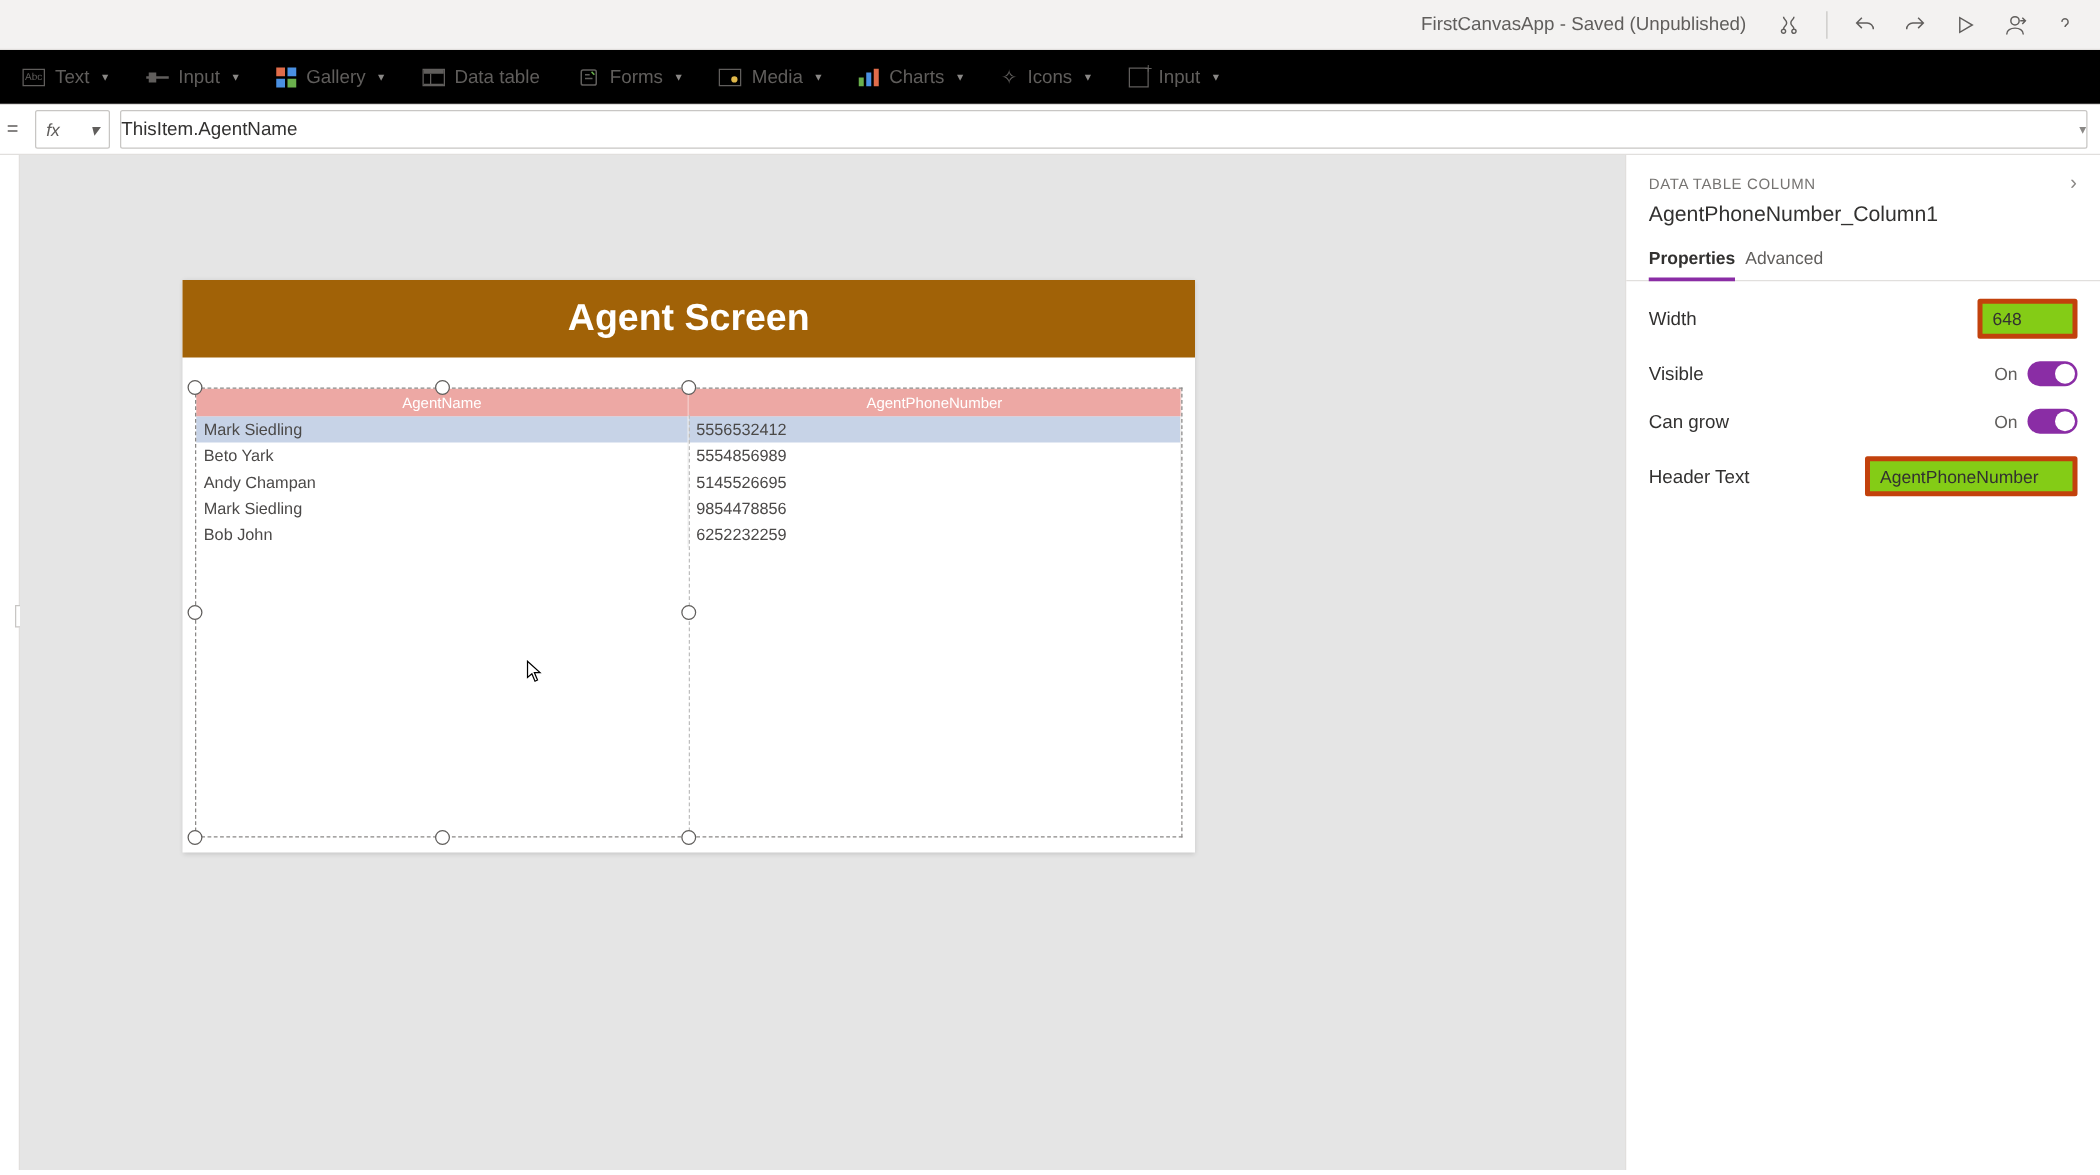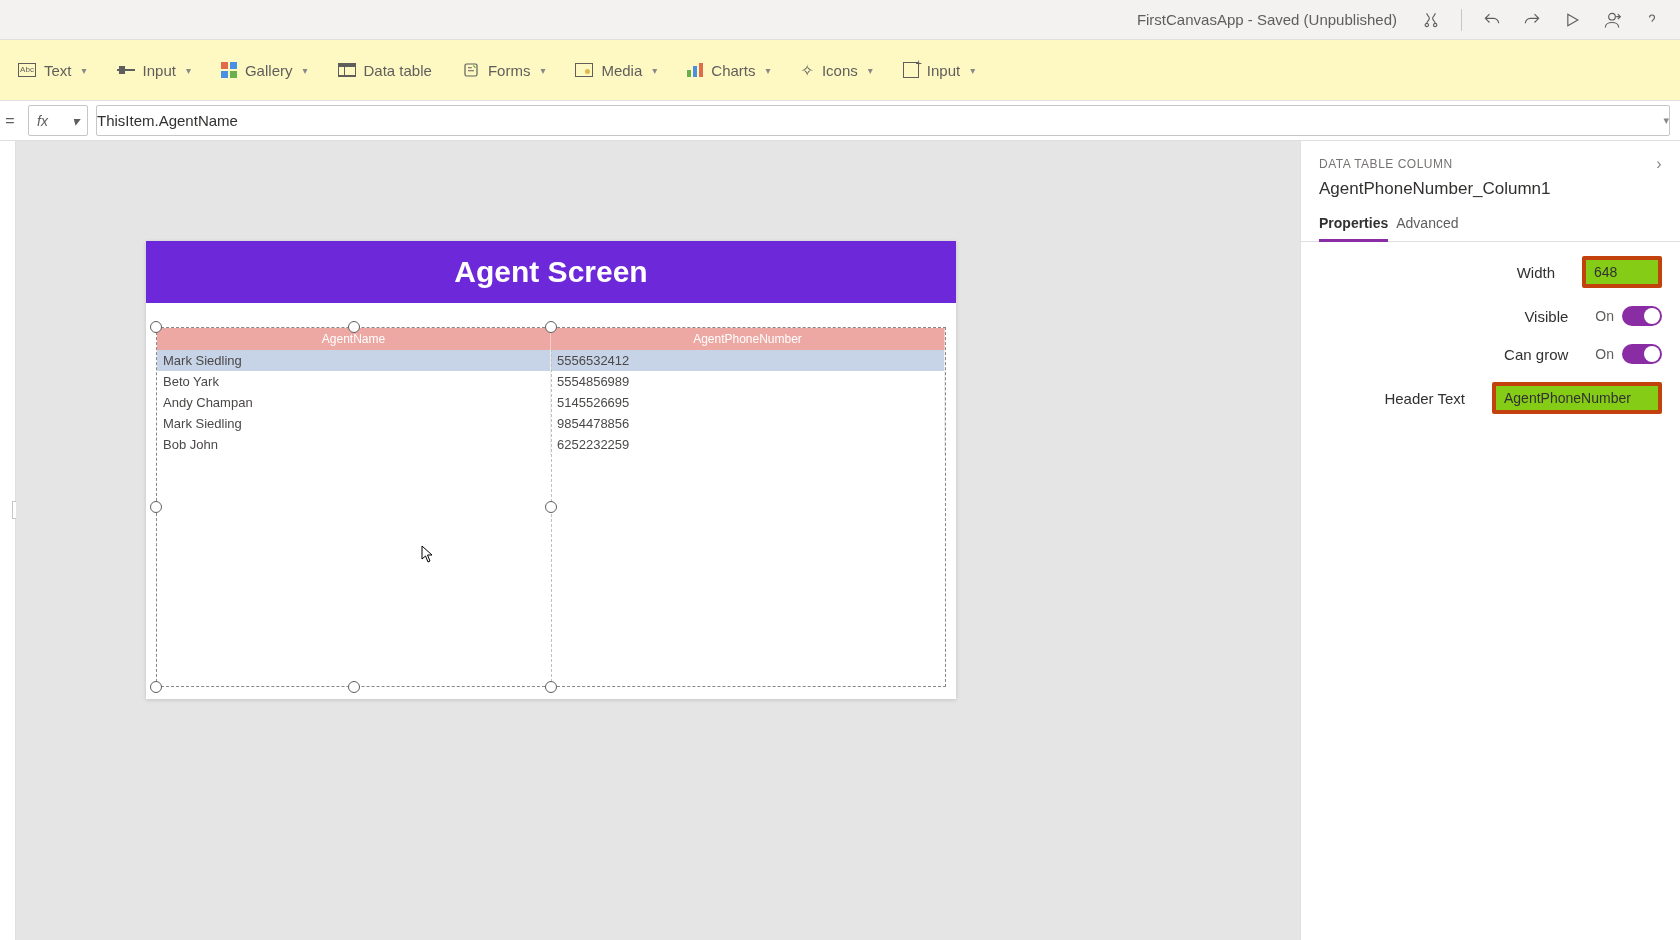--- a/index.html
+++ b/index.html
@@ -33,22 +33,22 @@
     width: 32px; height: 32px;
     display: flex; align-items: center; justify-content: center;
     color: #605e5c; cursor: pointer; border-radius: 2px;
   }
   .tb-icon-btn svg { width: 20px; height: 20px; stroke: currentColor; fill: none; stroke-width:1.4; }
 
   
   .ribbon {
     display: flex;
     align-items: center;
-    height: 61px;
-    background: #fef9c3;
+    height: 44px;
+    background: #000000;
     border-bottom: 1px solid #e1dfdd;
     padding: 0 18px;
     gap: 30px;
   }
   .ribbon-item {
     display: flex; align-items: center; gap: 8px;
     color: #605e5c; font-size: 15px; cursor: pointer;
   }
   .ribbon-item .chev { font-size: 10px; color: #8a8886; margin-left: 2px;}
   .ribbon-item svg { width:18px; height:18px; }
@@ -87,21 +87,21 @@
   .canvas-area {
     flex:1; background:#e5e5e5; position:relative; overflow:auto;
   }
 
   
   .app-screen {
     position:absolute; left:130px; top:100px; width:810px;
     background:#fff; box-shadow: 0 1px 4px rgba(0,0,0,0.15);
   }
   .app-header {
-    background:#6d28d9; color:#fff;
+    background:#a16207; color:#fff;
     height:62px; display:flex; align-items:center; justify-content:center;
     font-size:30px; font-weight:700;
   }
 
   
   .dt-wrap {
     position:relative; margin:24px 10px 12px 10px;
   }
   .dt-sel-border {
     position:absolute; inset:0;
@@ -152,21 +152,21 @@
     display:flex; justify-content:space-between; align-items:center;
     color:#767472; font-size:12px; letter-spacing:0.5px;
   }
   .props-header .chevr { color:#8a8886; font-size:16px;}
   .props-header .obj-name { font-size:17px; color:#323130; margin-top:6px;}
   .props-tabs { display:flex; gap:8px; padding: 12px 18px 0 18px; border-bottom:1px solid #e1dfdd;}
   .props-tab { font-size:14px; color:#605e5c; padding-bottom:10px; cursor:pointer; position:relative;}
   .props-tab.active { color:#323130; font-weight:600;}
   .props-tab.active::after { content:""; position:absolute; left:0; right:0; bottom:-1px; height:3px; background:#8a2da5;}
   .props-body { padding: 14px 18px; display:flex; flex-direction:column; gap:18px;}
-  .prop-row { display:flex; align-items:center; justify-content:flex-end; gap:27px;}
+  .prop-row { display:flex; align-items:center; justify-content:space-between; gap:10px;}
   .prop-label { font-size:15px; color:#323130;}
   .prop-input {
     border:4px solid #c2410c; border-radius:2px; padding:4px 8px;
     min-width:80px; font-size:14px; color:#323130; background:#84cc16;
     text-align:left;
   }
   .prop-input.wide { width:170px;}
   .toggle-wrap { display:flex; align-items:center; gap:8px;}
   .toggle-state { font-size:14px; color:#605e5c;}
   .toggle {

